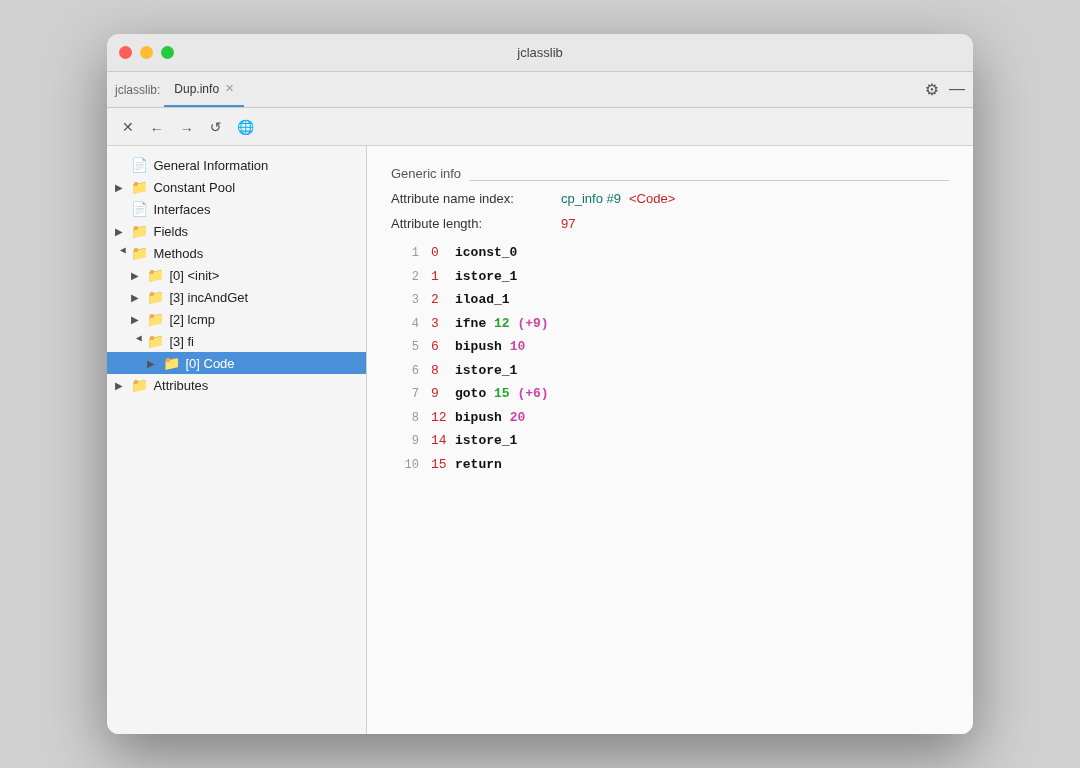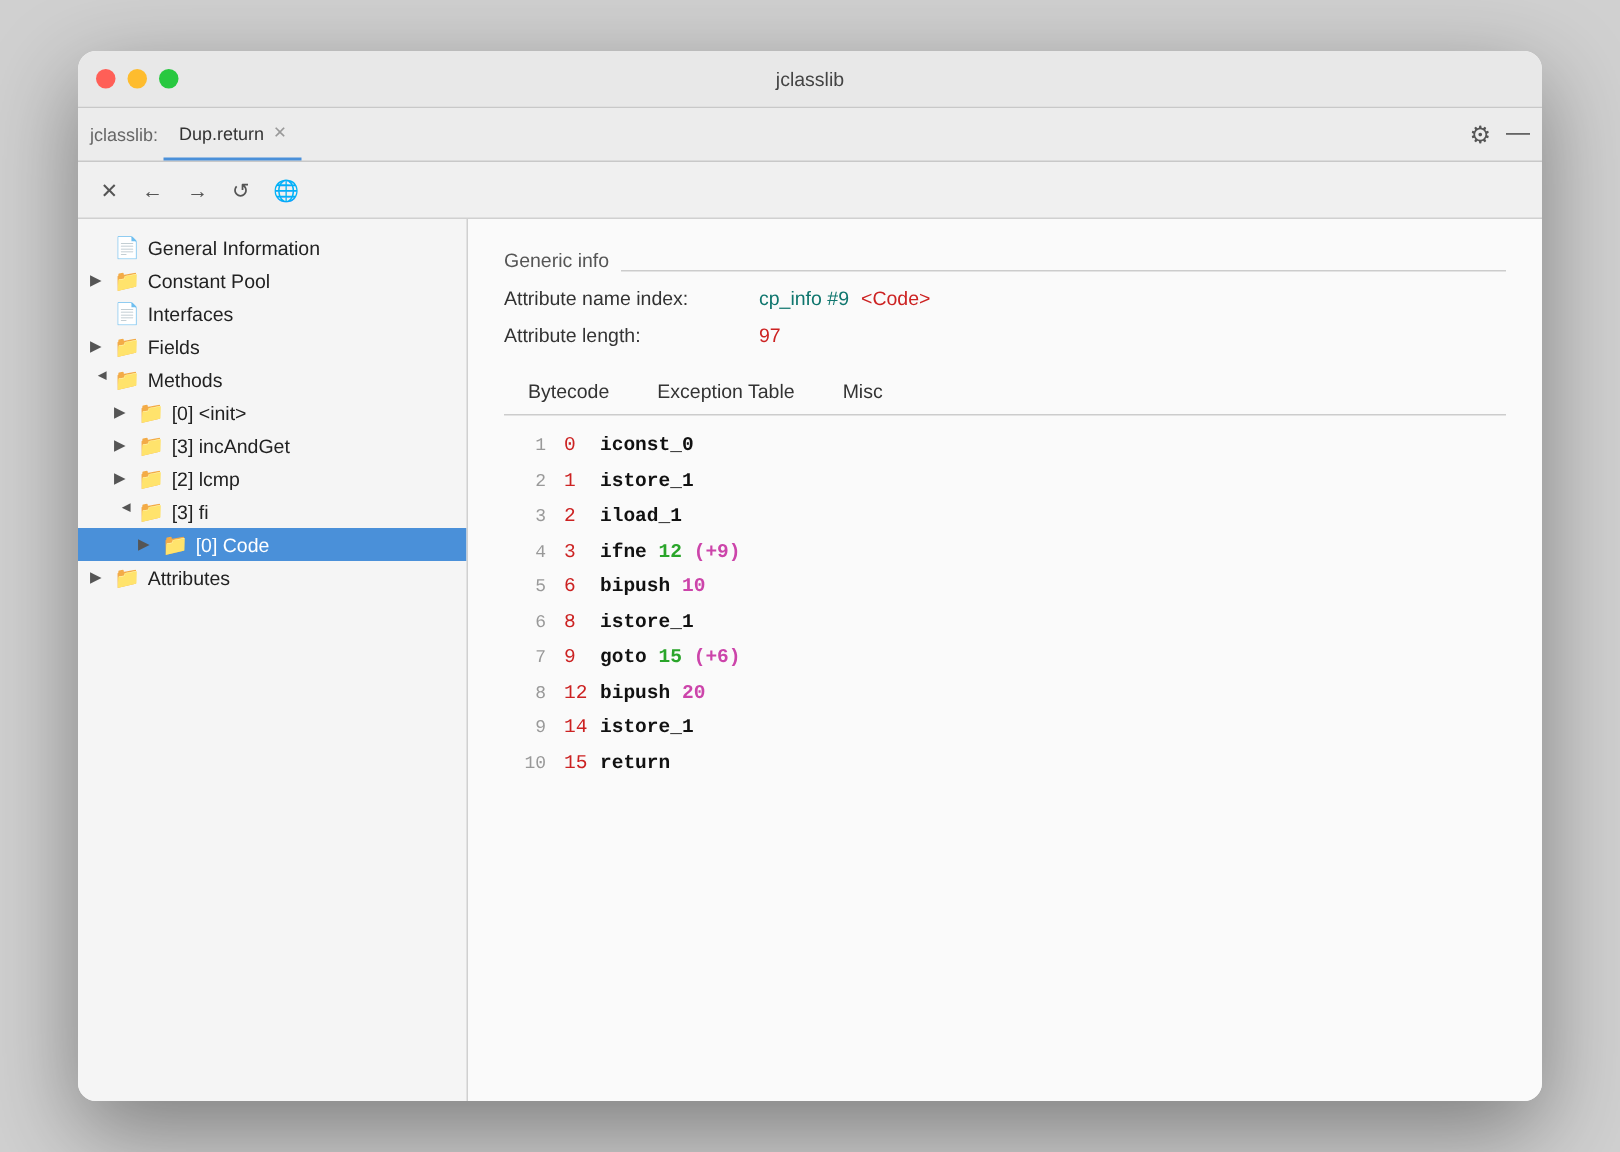--- a/index.html
+++ b/index.html
@@ -6,21 +6,21 @@
     body {
       background: #d0d0d0;
       display: flex;
       justify-content: center;
       align-items: center;
       min-height: 100vh;
       font-family: -apple-system, BlinkMacSystemFont, 'Helvetica Neue', Arial, sans-serif;
     }
 
     .window {
-      width: 976px;
+      width: 866px;
       height: 700px;
       background: #f5f5f5;
       border-radius: 12px;
       box-shadow: 0 20px 60px rgba(0,0,0,0.4);
       display: flex;
       flex-direction: column;
       overflow: hidden;
     }
 
     
@@ -254,21 +254,21 @@
       <button class="wc-btn wc-close"></button>
       <button class="wc-btn wc-min"></button>
       <button class="wc-btn wc-max"></button>
     </div>
     <span class="title-text">jclasslib</span>
   </div>
 
   <div class="tab-bar">
     <span class="tab-label-prefix">jclasslib:</span>
     <div class="tab">
-      <span>Dup.return</span>
+      <span>Dup.info</span>
       <span class="tab-close">✕</span>
     </div>
     <div class="tab-bar-actions">
       <span style="cursor:pointer;">⚙</span>
       <span style="cursor:pointer;">—</span>
     </div>
   </div>
 
   <div class="toolbar">
     <button class="toolbar-btn">✕</button>
@@ -361,25 +361,20 @@
         <span class="info-value-green" style="margin-right:8px;cursor:pointer;">cp_info #9</span>
         <span class="info-value-red">&lt;Code&gt;</span>
       </div>
 
       <div class="info-row">
         <span class="info-label">Attribute length:</span>
         <span class="info-value-red">97</span>
       </div>
 
 
-      <div class="detail-tabs">
-        <div class="detail-tab active">Bytecode</div>
-        <div class="detail-tab">Exception Table</div>
-        <div class="detail-tab">Misc</div>
-      </div>
 
       <div class="bytecode-area" id="bytecode-area">
       <div class="bc-row">
             <span class="bc-linenum">1</span>
             <span class="bc-offset" style="color: rgb(204, 34, 34);">0</span>
             <span class="bc-instruction">iconst_0</span>
           </div>
           <div class="bc-row">
             <span class="bc-linenum">2</span>
             <span class="bc-offset" style="color: rgb(204, 34, 34);">1</span>

